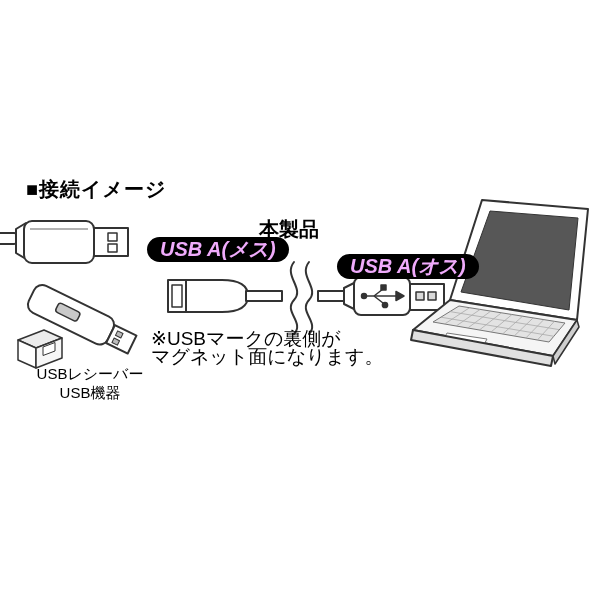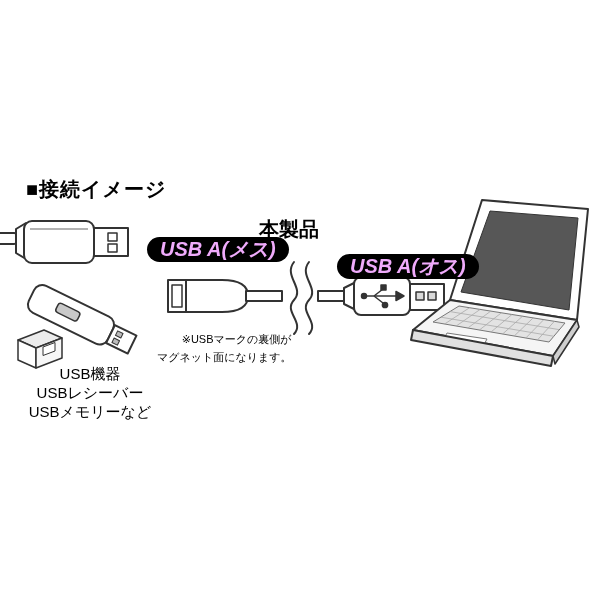--- a/index.html
+++ b/index.html
@@ -20,22 +20,22 @@
     font-size:20px; font-weight:bold; line-height:25px;
     padding:0 13px; border-radius:14px; white-space:nowrap;font-style:italic;
   }
   .pill-female { left:147px; top:237px; }
   .pill-male   { left:337px; top:240px;margin-top:14px; }
   .product {
     position:absolute; left:259px; top:216px;
     font-size:20px; font-weight:bold; white-space:nowrap;
   }
   .note {
-    position:absolute; left:157px; top:330px;
-    font-size:11px; line-height:18px; white-space:nowrap;text-align:right;
+    position:absolute; left:151px; top:330px;
+    font-size:19px; line-height:18px; white-space:nowrap;
   }
   .note .l2 { margin-left:0; }
   .devices {
     position:absolute; left:4px; top:364px; width:172px;
     text-align:center; font-size:15px; line-height:19px; white-space:nowrap;
   }
   .pc-label {
     position:absolute; left:448px; top:393px; width:124px;
     text-align:center; font-size:15px;
   }
@@ -133,18 +133,17 @@
   <div class="pill pill-female">USB A(メス)</div>
   <div class="product">本製品</div>
   <div class="pill pill-male">USB A(オス)</div>
 
   <div class="note">
     <div class="l1">※USBマークの裏側が</div>
     <div class="l2">マグネット面になります。</div>
   </div>
 
   <div class="devices">
+    <div>USBレシーバー</div>
     <div>USB機器</div>
-    <div>USBレシーバー</div>
-    <div>USBメモリーなど</div>
   </div>
 
 </div>
 
 </body></html>

